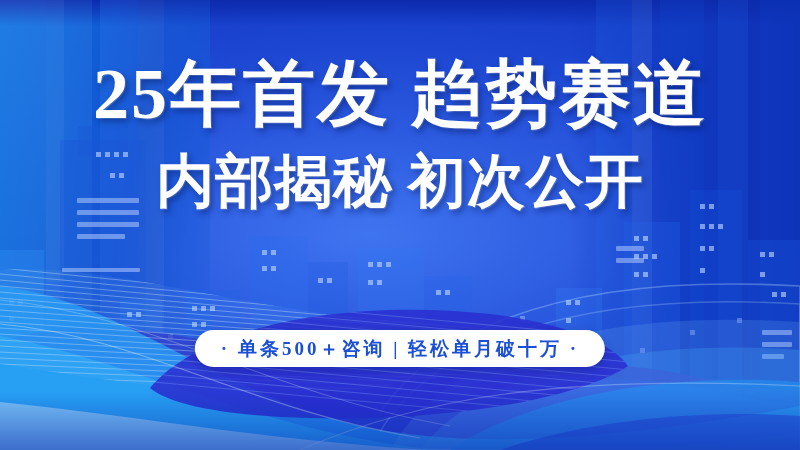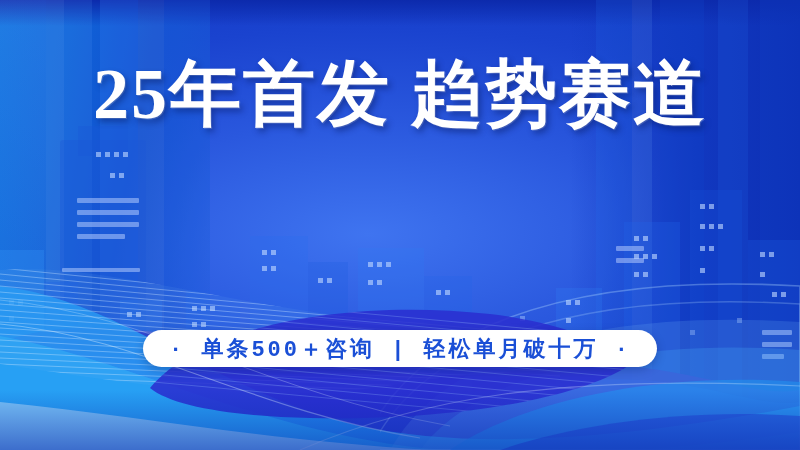--- a/index.html
+++ b/index.html
@@ -66,25 +66,25 @@
     top:330px;
     height:37px;
     padding:0 26px;
     background:#ffffff;
     border-radius:19px;
     display:flex;align-items:center;justify-content:center;
     box-shadow:0 3px 10px rgba(5,24,90,.28);
   }
   .pill-text{
     color:#1a4fd6;
-    font-size:22px;
+    font-size:19px;
     font-weight:bold;
     letter-spacing:3px;
     white-space:nowrap;
-    font-family:Liberation Mono, monospace;
+    font-family:Liberation Serif, serif;
   }
 </style>
 </head>
 <body>
 
 <div id="poster">
 
   <div class="bg-base"></div>
   <div class="bg-left-glow"></div>
   <div class="bg-right-dark"></div>
@@ -342,20 +342,21 @@
       <path d="M300,180 C420,128 560,104 800,116" fill="none" stroke="rgba(225,243,255,.30)" stroke-width="1.2"></path>
     </svg>
   </div>
 
   <div class="bg-bottom-dark"></div>
 
   <div class="content">
 
     <div class="line" id="line1">25年首发 趋势赛道</div>
 
+    <div class="line" id="line2">内部揭秘  初次公开</div>
 
 
     <div class="pill">
       <span class="pill-text">· 单条500＋咨询 | 轻松单月破十万 ·</span>
     </div>
 
   </div>
 
 </div>
 

